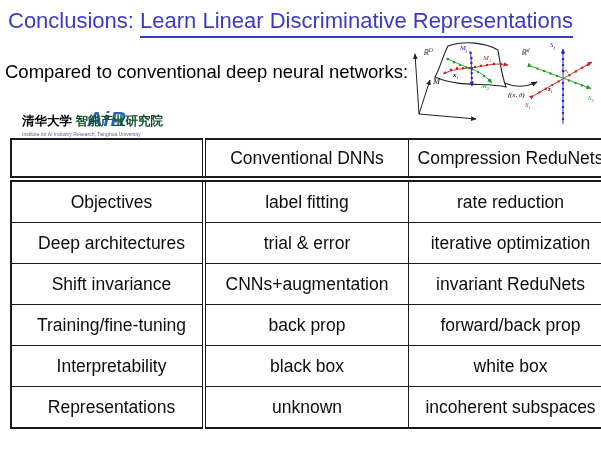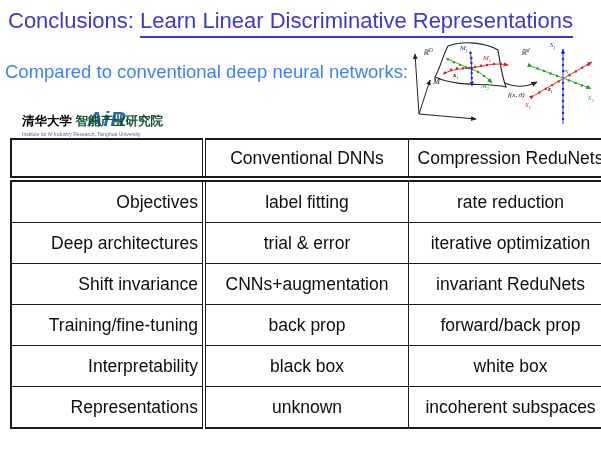--- a/index.html
+++ b/index.html
@@ -2,40 +2,40 @@
 <html><head>
 <meta charset="utf-8">
 <style>
   html,body{margin:0;padding:0;background:#888;}
   .slide{position:relative;width:601px;height:459px;background:#ffffff;overflow:hidden;
          font-family:"Liberation Sans","DejaVu Sans",sans-serif;color:#111;}
   
   .title{position:absolute;left:8px;top:8px;font-size:22px;color:#3a3ac6;white-space:nowrap;}
   .title .u{border-bottom:2px solid #3a3ac6;padding-bottom:3px;}
   
-  .subtitle{position:absolute;left:5px;top:61px;font-size:18.5px;color:#3b82f6;}
+  .subtitle{position:absolute;left:5px;top:61px;font-size:18.5px;color:#000000;}
   
   .logo{position:absolute;left:22px;top:86px;width:170px;}
   .logo-top{display:flex;align-items:center;gap:22px;height:26px;flex-direction:column;}
   .logo-air{font-size:21px;font-weight:bold;font-style:italic;color:#2a66ad;letter-spacing:1px;line-height:1;}
   .logo-cn{font-size:12.5px;margin-top:1px;white-space:nowrap;}
   .logo-cn .cn1{color:#000000;font-family:"Liberation Serif","DejaVu Serif",serif;font-weight:bold;}
   .logo-cn .cn2{color:#14532d;font-weight:bold;}
   .logo-en{font-size:5px;color:#6a5aa0;white-space:nowrap;margin-top:1px;}
   
   .diagram{position:absolute;left:398px;top:38px;}
   .diagram text{font-family:"Liberation Serif","DejaVu Serif",serif;font-style:italic;}
   
   .cmp{position:absolute;left:10px;top:138px;}
   table{border-collapse:collapse;table-layout:fixed;width:583px;font-size:17.5px;color:#0d0d0d;}
   th,td{border:1.5px solid #1a1a1a;font-weight:normal;padding:4px;}
   table{border:2px solid #1a1a1a;}
   th{height:28px;border-bottom:6px double #1a1a1a;text-align:center;}
   td{height:32px;text-align:center;}
-  td.c1,th.c1{text-align:right;padding-left:13px;width:186px;border-right:4px double #1a1a1a;}
+  td.c1,th.c1{text-align:center;padding-left:13px;width:186px;border-right:4px double #1a1a1a;}
   th.c1{padding-left:0;}
   td.c2,th.c2{width:194px;}
   td.c3,th.c3{width:195px;}
 </style>
 </head>
 <body>
 
 <div class="slide">
 
   <div class="title">

